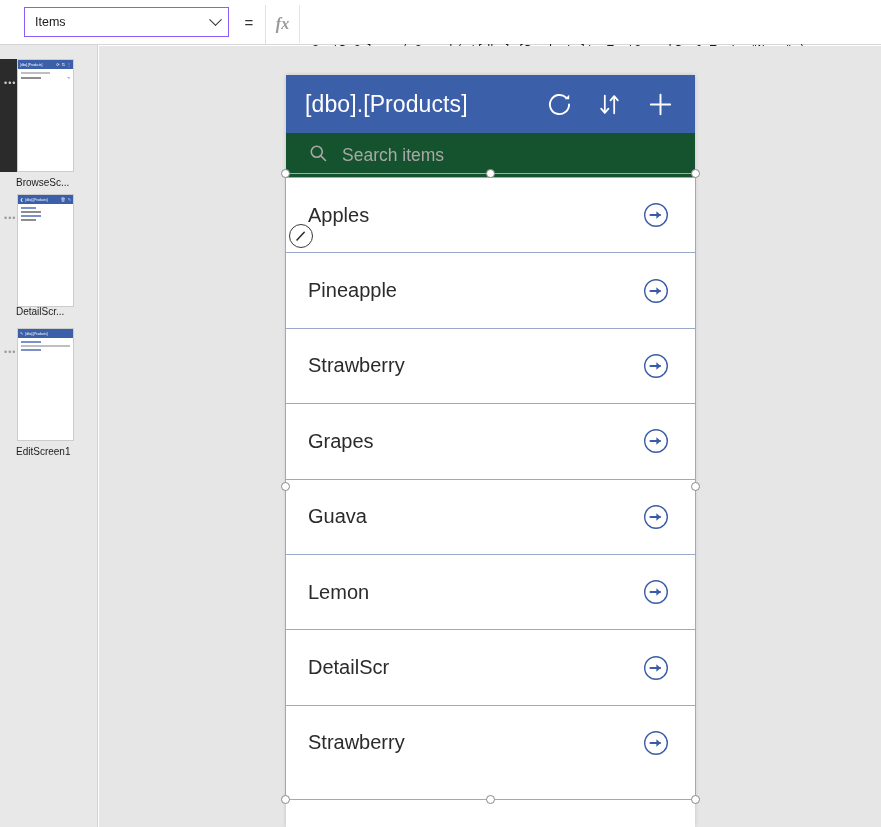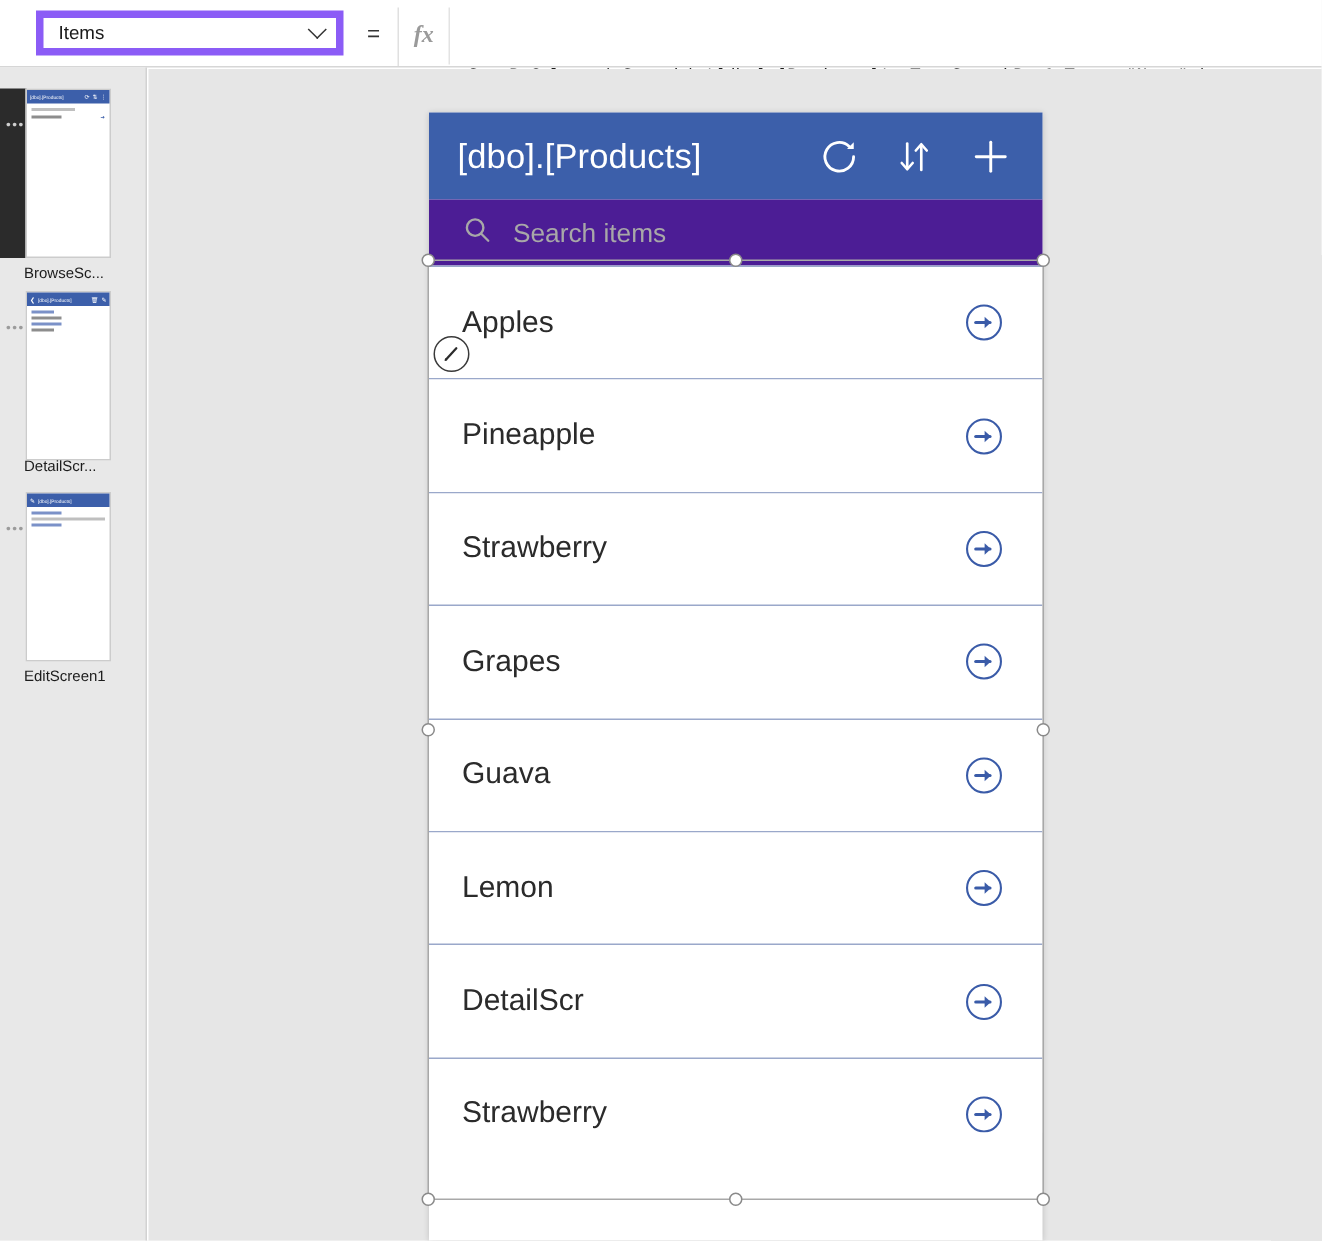--- a/index.html
+++ b/index.html
@@ -14,21 +14,21 @@
   #formula-bar {
     position: absolute; left: 0; top: 0;
     width: 881px; height: 45px;
     background: #ffffff;
     border-bottom: 1px solid #d6d6d6;
     display: flex; align-items: flex-start;
   }
   #prop-select {
     margin: 7px 0 0 24px;
     width: 205px; height: 30px;
-    border: 5px solid #8b5cf6;
+    border: 1px solid #8b5cf6;
     background: #fff;
     display: flex; align-items: center;
     padding: 0 8px 0 10px;
     font-size: 12.5px; color: #1a1a1a;
     position: relative;
   }
   #prop-select .lbl { flex: 1; }
   .chev {
     width: 9px; height: 9px;
     border-right: 1.4px solid #333;
@@ -141,21 +141,21 @@
     letter-spacing: 0.1px;
   }
   .hdr-ico {
     color: #ffffff; margin-left: 24px;
     display: flex; align-items: center; justify-content: center;
   }
   #search-row {
     height: 44px;
     display: flex; align-items: center;
     padding: 0 0 0 22px;
-    background: #4c1d95;
+    background: #14532d;
   }
   #search-placeholder {
     font-size: 17.5px; color: #a8a8a8;
     margin-left: 14px;
   }
 
   
   #gallery {
     position: relative;
     height: 578px; overflow: hidden;

